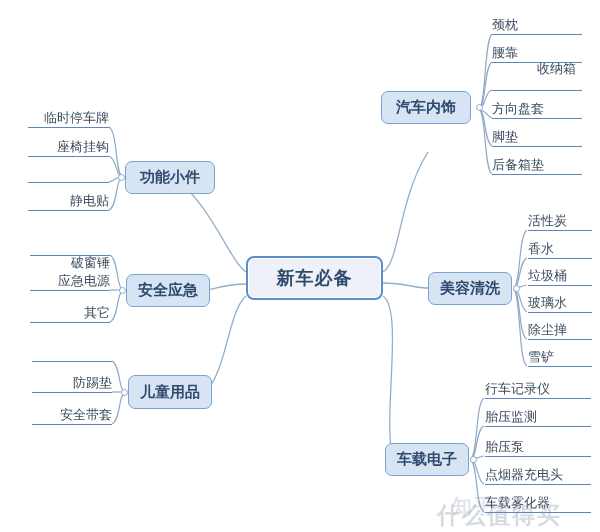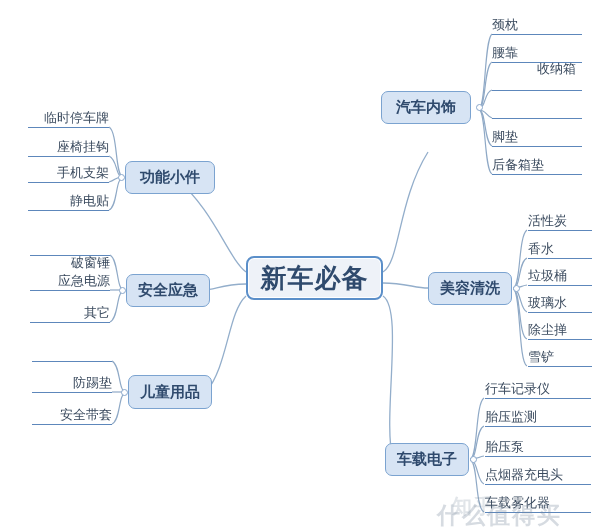--- a/index.html
+++ b/index.html
@@ -35,21 +35,21 @@
     display: flex;
     align-items: center;
     justify-content: center;
     white-space: nowrap;
   }
   .central {
     border: 2px solid #5b8fc9;
     background: #eef2f8;
     border-radius: 8px;
     color: #2f4a6d;
-    font-size: 26px;
+    font-size: 18px;
     font-weight: bold;
     letter-spacing: 1px;
     box-shadow: 0 0 0 1px #ffffff inset;
   }
   .branch {
     border: 1.5px solid #7ba3d0;
     background: #d7e4f4;
     border-radius: 7px;
     color: #2f4a6d;
     font-size: 15px;
@@ -173,20 +173,23 @@
   <div class="leaf right" style="left:492px; top:44px; width:100px; height:20px;">
     <span>腰靠</span>
   </div>
   <div class="leaf-underline" style="left:492px; top:62px; width:90px;"></div>
 
   <div class="leaf right" style="left:492px; top:60px; width:100px; height:20px;margin-left:45px;">
     <span>收纳箱</span>
   </div>
   <div class="leaf-underline" style="left:492px; top:90px; width:90px;"></div>
 
+  <div class="leaf right" style="left:492px; top:100px; width:100px; height:20px;">
+    <span>方向盘套</span>
+  </div>
   <div class="leaf-underline" style="left:492px; top:118px; width:90px;"></div>
 
   <div class="leaf right" style="left:492px; top:128px; width:100px; height:20px;">
     <span>脚垫</span>
   </div>
   <div class="leaf-underline" style="left:492px; top:146px; width:90px;"></div>
 
   <div class="leaf right" style="left:492px; top:156px; width:100px; height:20px;">
     <span>后备箱垫</span>
   </div>
@@ -265,23 +268,20 @@
   <div class="leaf left" style="left:14px; top:109px; width:95px; height:20px;">
     <span>临时停车牌</span>
   </div>
   <div class="leaf-underline" style="left:28px; top:127px; width:81px;"></div>
 
   <div class="leaf left" style="left:14px; top:138px; width:95px; height:20px;">
     <span>座椅挂钩</span>
   </div>
   <div class="leaf-underline" style="left:28px; top:156px; width:81px;"></div>
 
-  <div class="leaf left" style="left:14px; top:164px; width:95px; height:20px;">
-    <span>手机支架</span>
-  </div>
   <div class="leaf-underline" style="left:28px; top:182px; width:81px;"></div>
 
   <div class="leaf left" style="left:14px; top:192px; width:95px; height:20px;">
     <span>静电贴</span>
   </div>
   <div class="leaf-underline" style="left:28px; top:210px; width:81px;"></div>
 
   <div class="node branch" style="left:126px; top:274px; width:84px; height:33px;">
     <span>安全应急</span>
   </div>

